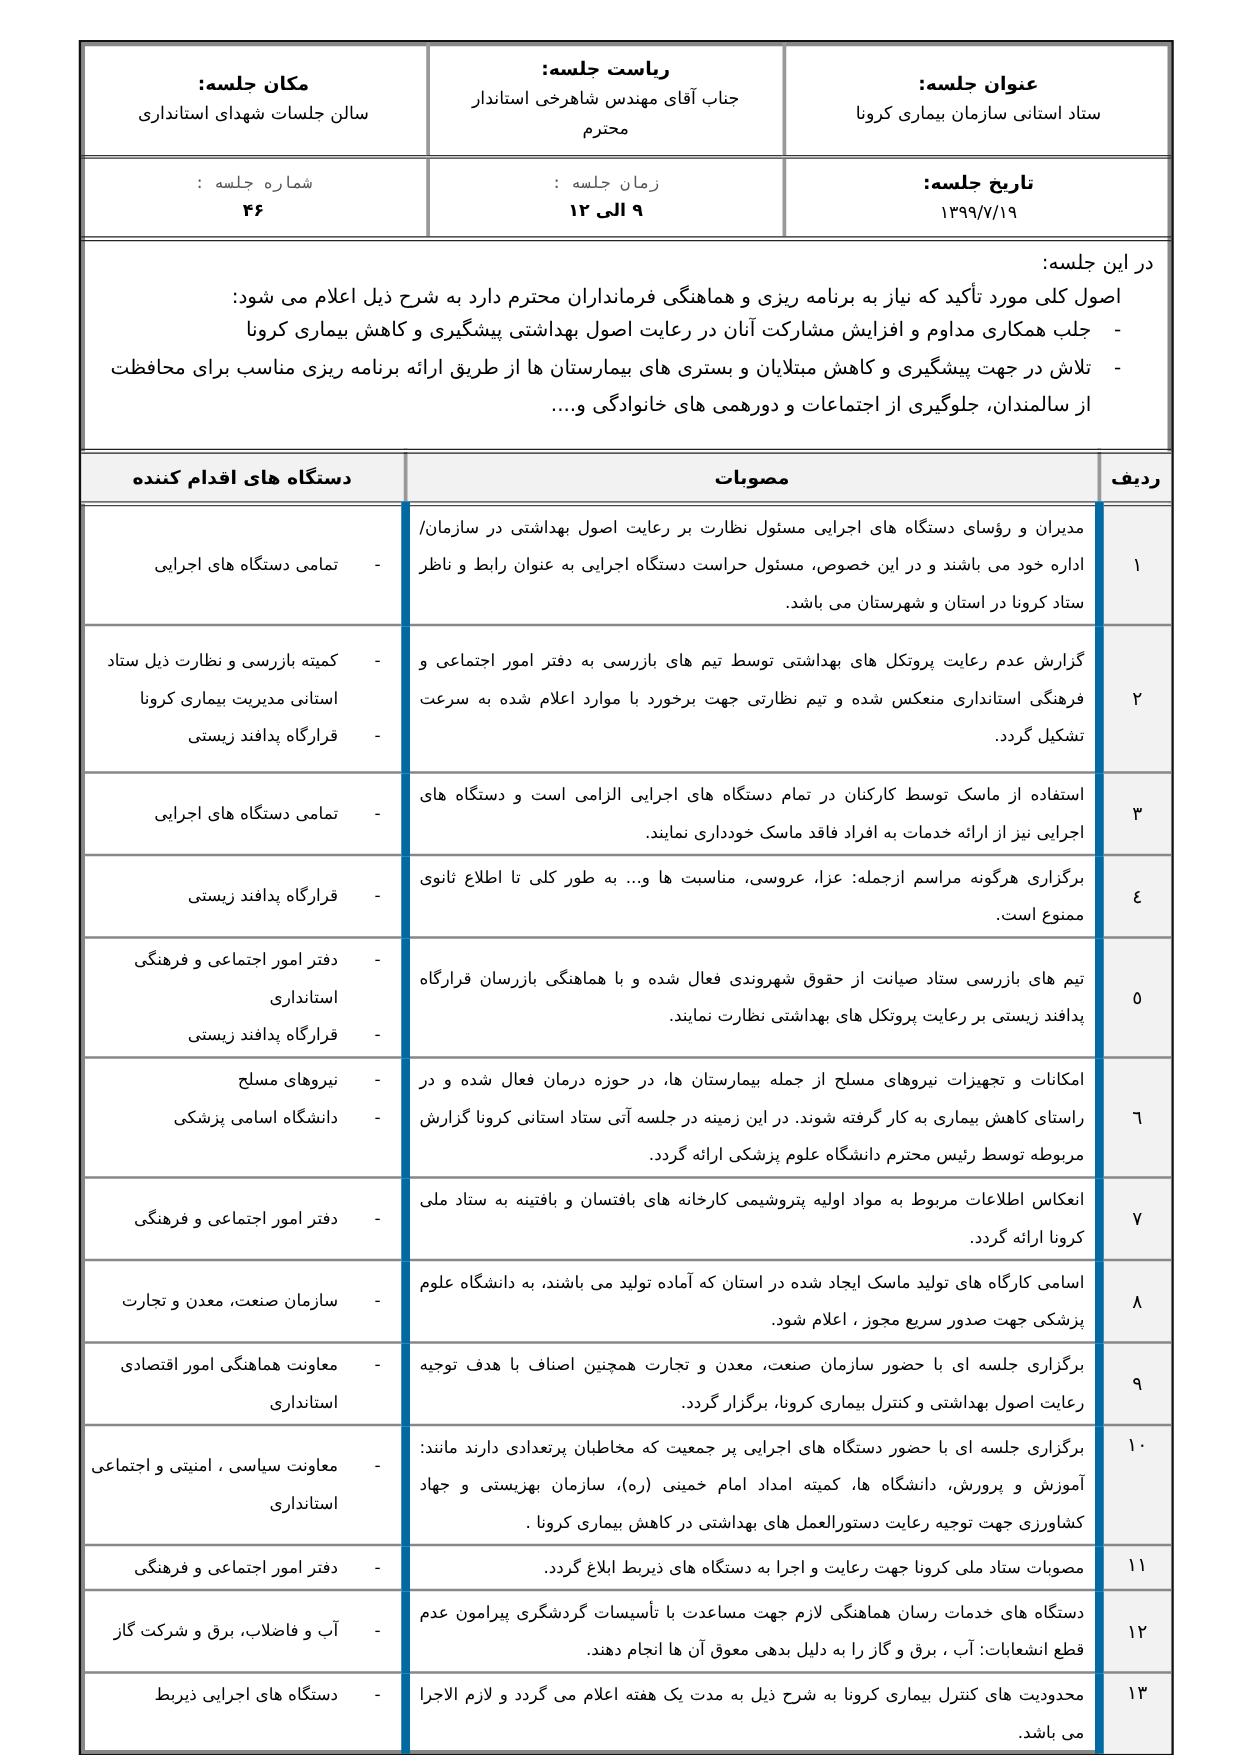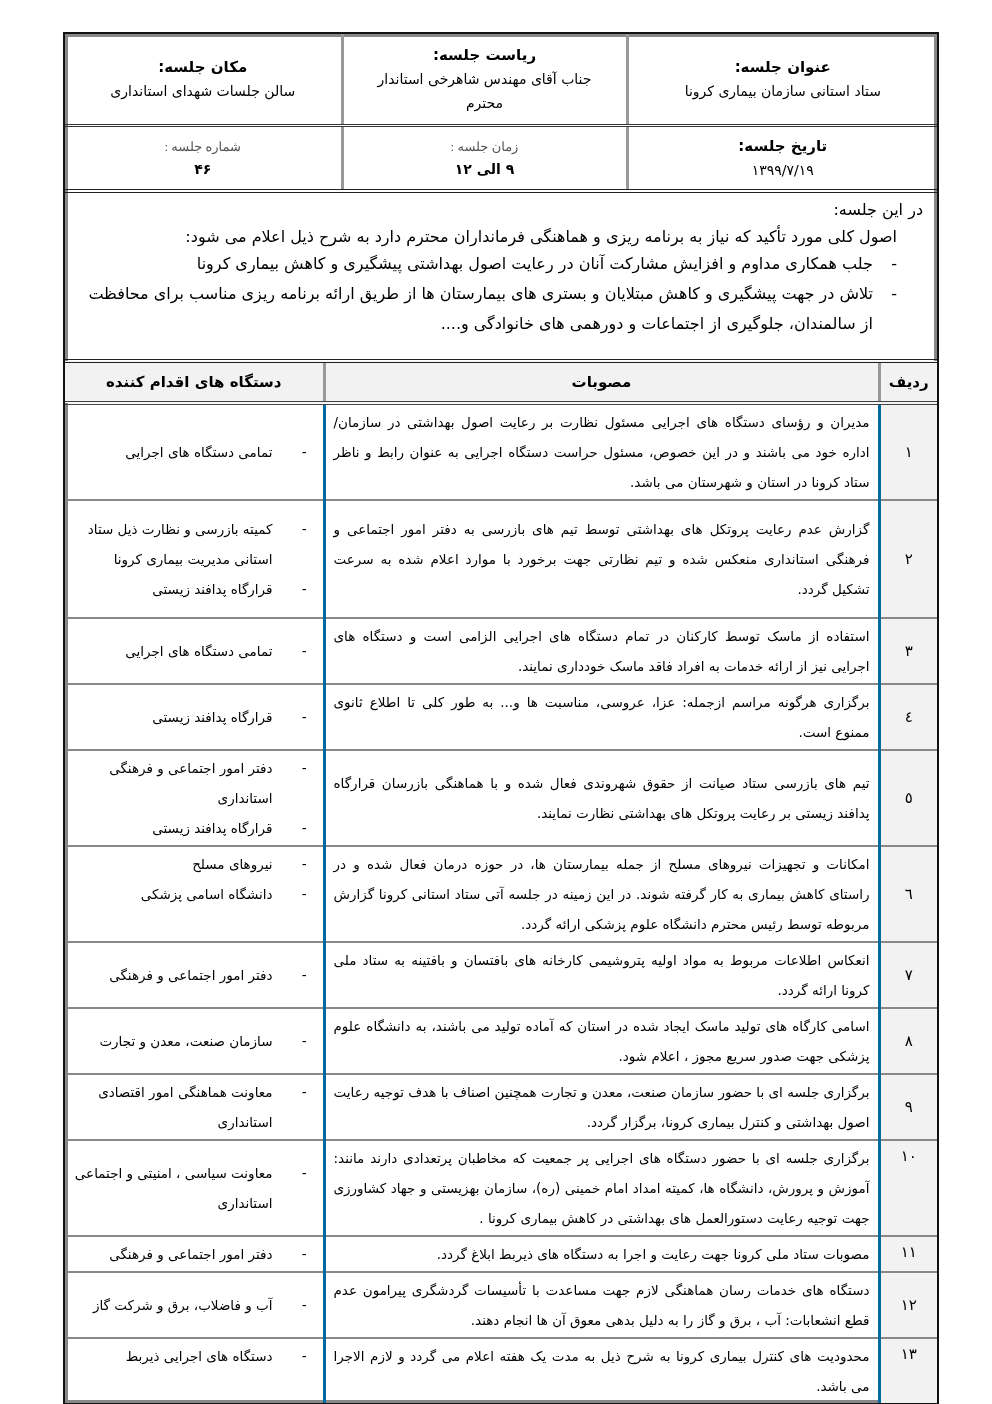--- a/index.html
+++ b/index.html
@@ -19,21 +19,21 @@
   table { border-collapse: collapse; width: 100%; table-layout: fixed; direction: rtl; }
   td, th { padding: 0; vertical-align: middle; }
 
   
   .hdr td { border-left: 3px solid #999; text-align: center; }
   .hdr td:last-child { border-left: none; margin-left: 36px; }
   .hdr tr.r1 td { height: 90px; }
   .hdr tr.r2 td { height: 62px; border-top: 3px double #333; }
   .hdr .lbl { font-weight: bold; font-size: 15px; line-height: 24px; display: block; }
   .hdr .val { font-size: 14px; line-height: 24px; display: block; }
-  .hdr .lbl-light { font-size: 13px; color: #555; letter-spacing: 3px; line-height: 22px; display: block; font-family: Liberation Serif, serif; }
+  .hdr .lbl-light { font-size: 13px; color: #555; letter-spacing: 3px; line-height: 22px; display: block; font-family: Liberation Mono, monospace; }
   .hdr .num { font-weight: bold; font-size: 14px; line-height: 22px; display: block; }
   .hdr td.cell-title, .hdr td.cell-date { text-align: center; margin-top: 16px; }
 
   
   .intro {
     border-top: 4px double #222;
     height: 170px; box-sizing: border-box;
     padding: 8px 14px 0 14px;
     font-size: 16px; line-height: 29px;
   }
@@ -44,21 +44,21 @@
   .intro li .dash { position: absolute; right: 0; top: 0; }
 
   
   .res { border-top: 4px double #222; }
   .res th {
     background: #f2f2f2; font-weight: bold; font-size: 15px; height: 38px;
     border-left: 3px solid #999; border-bottom: 4px double #444;
   }
   .res th:last-child { border-left: none; }
   .res td {
-    border-left: 3px solid #0369a1; border-top: 2px solid #888;
+    border-left: 7px solid #0369a1; border-top: 2px solid #888;
     font-size: 13.5px; line-height: 30px;
   }
   .res td:last-child { border-left: none; }
   .res tr:first-child td { border-top: none; }
   .res td.c-num { background: #f2f2f2; text-align: center; font-size: 15px; }
   .res td.c-text { padding: 2px 8px; text-align: justify; }
   .res td.c-dept { padding: 2px 10px 2px 6px; vertical-align: middle; }
   .dept-item { position: relative; padding-right: 40px; }
   .dept-item .dash { position: absolute; right: 6px; top: 0; }
   col.w-num { width: 58px; }

